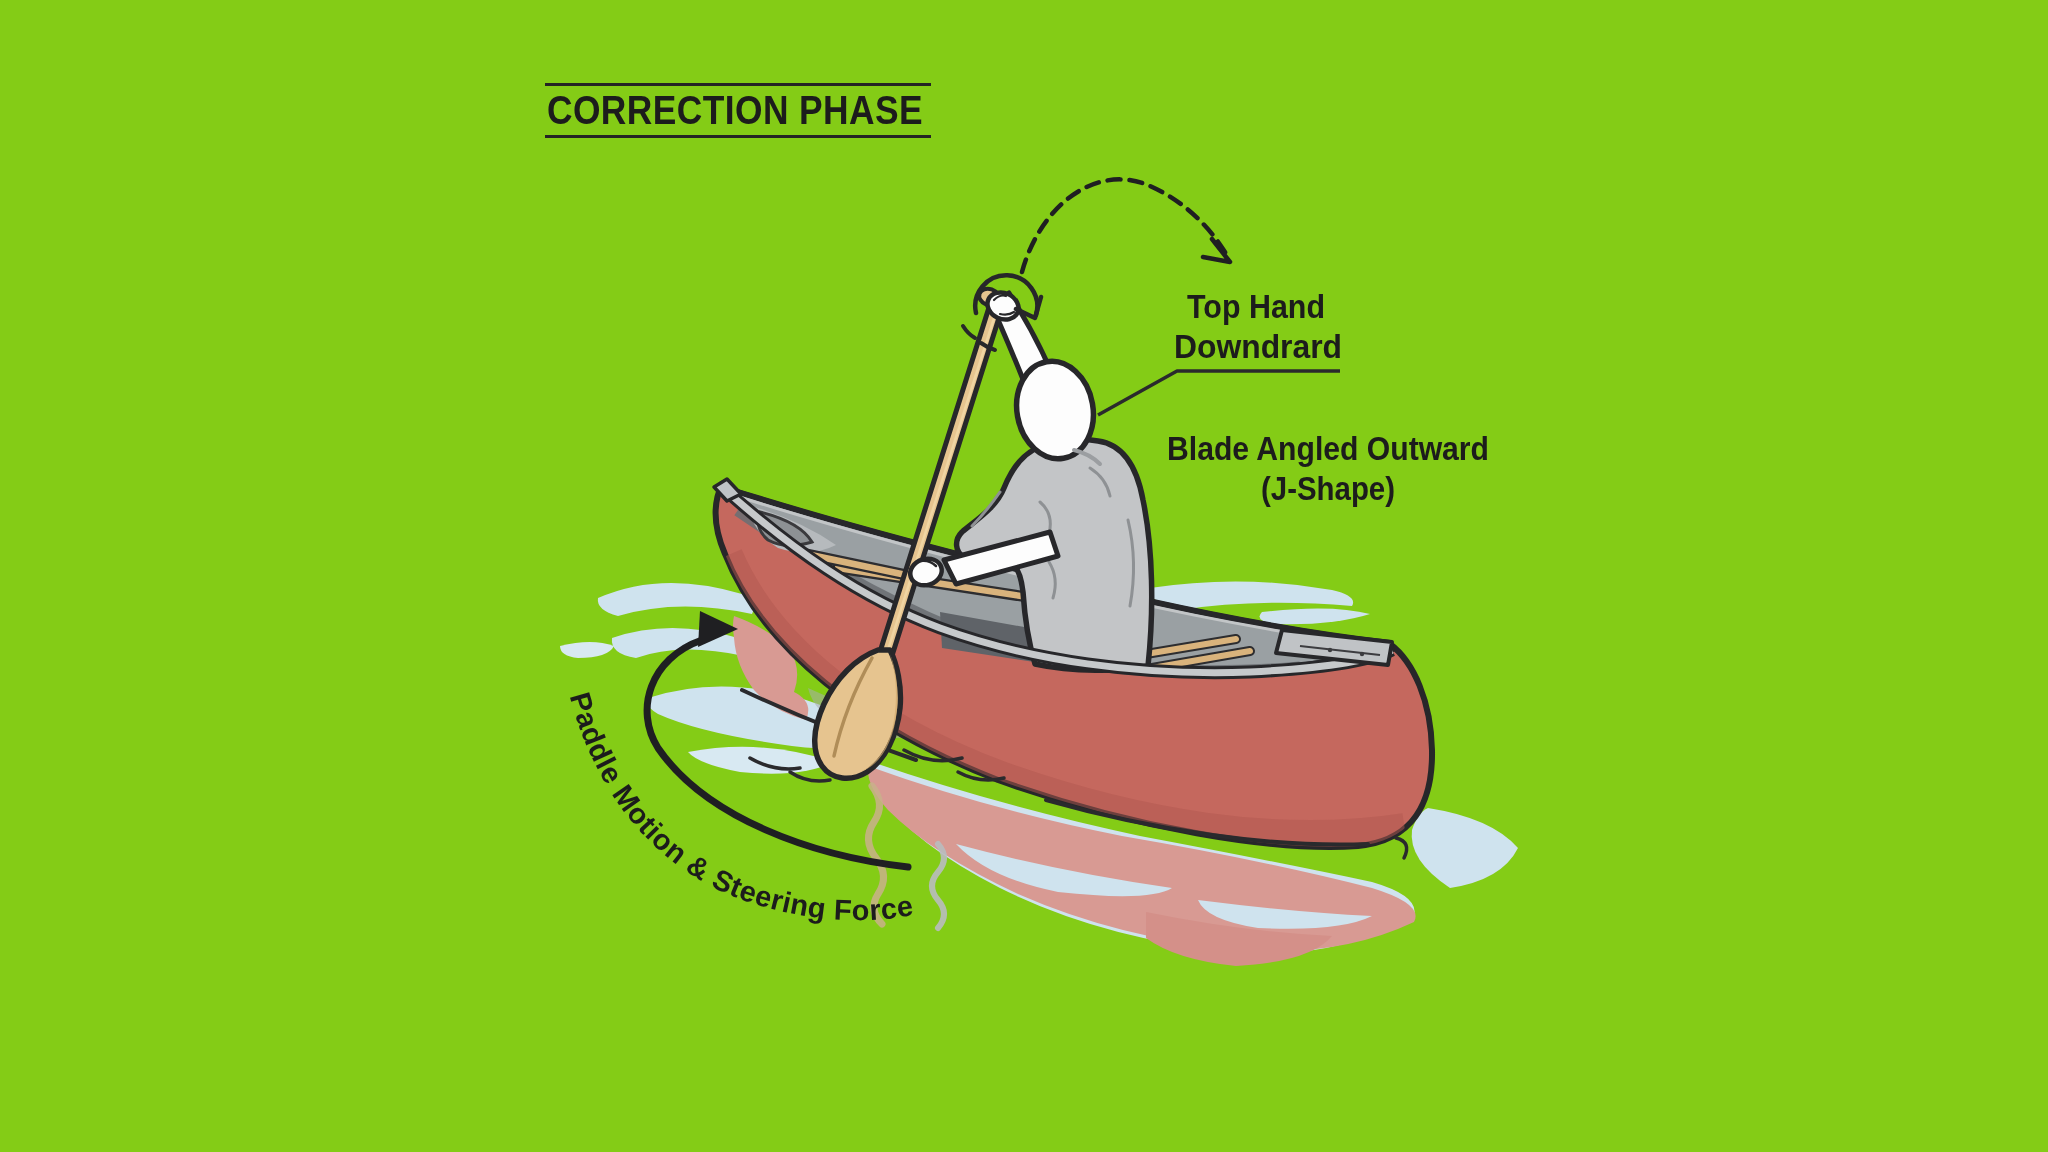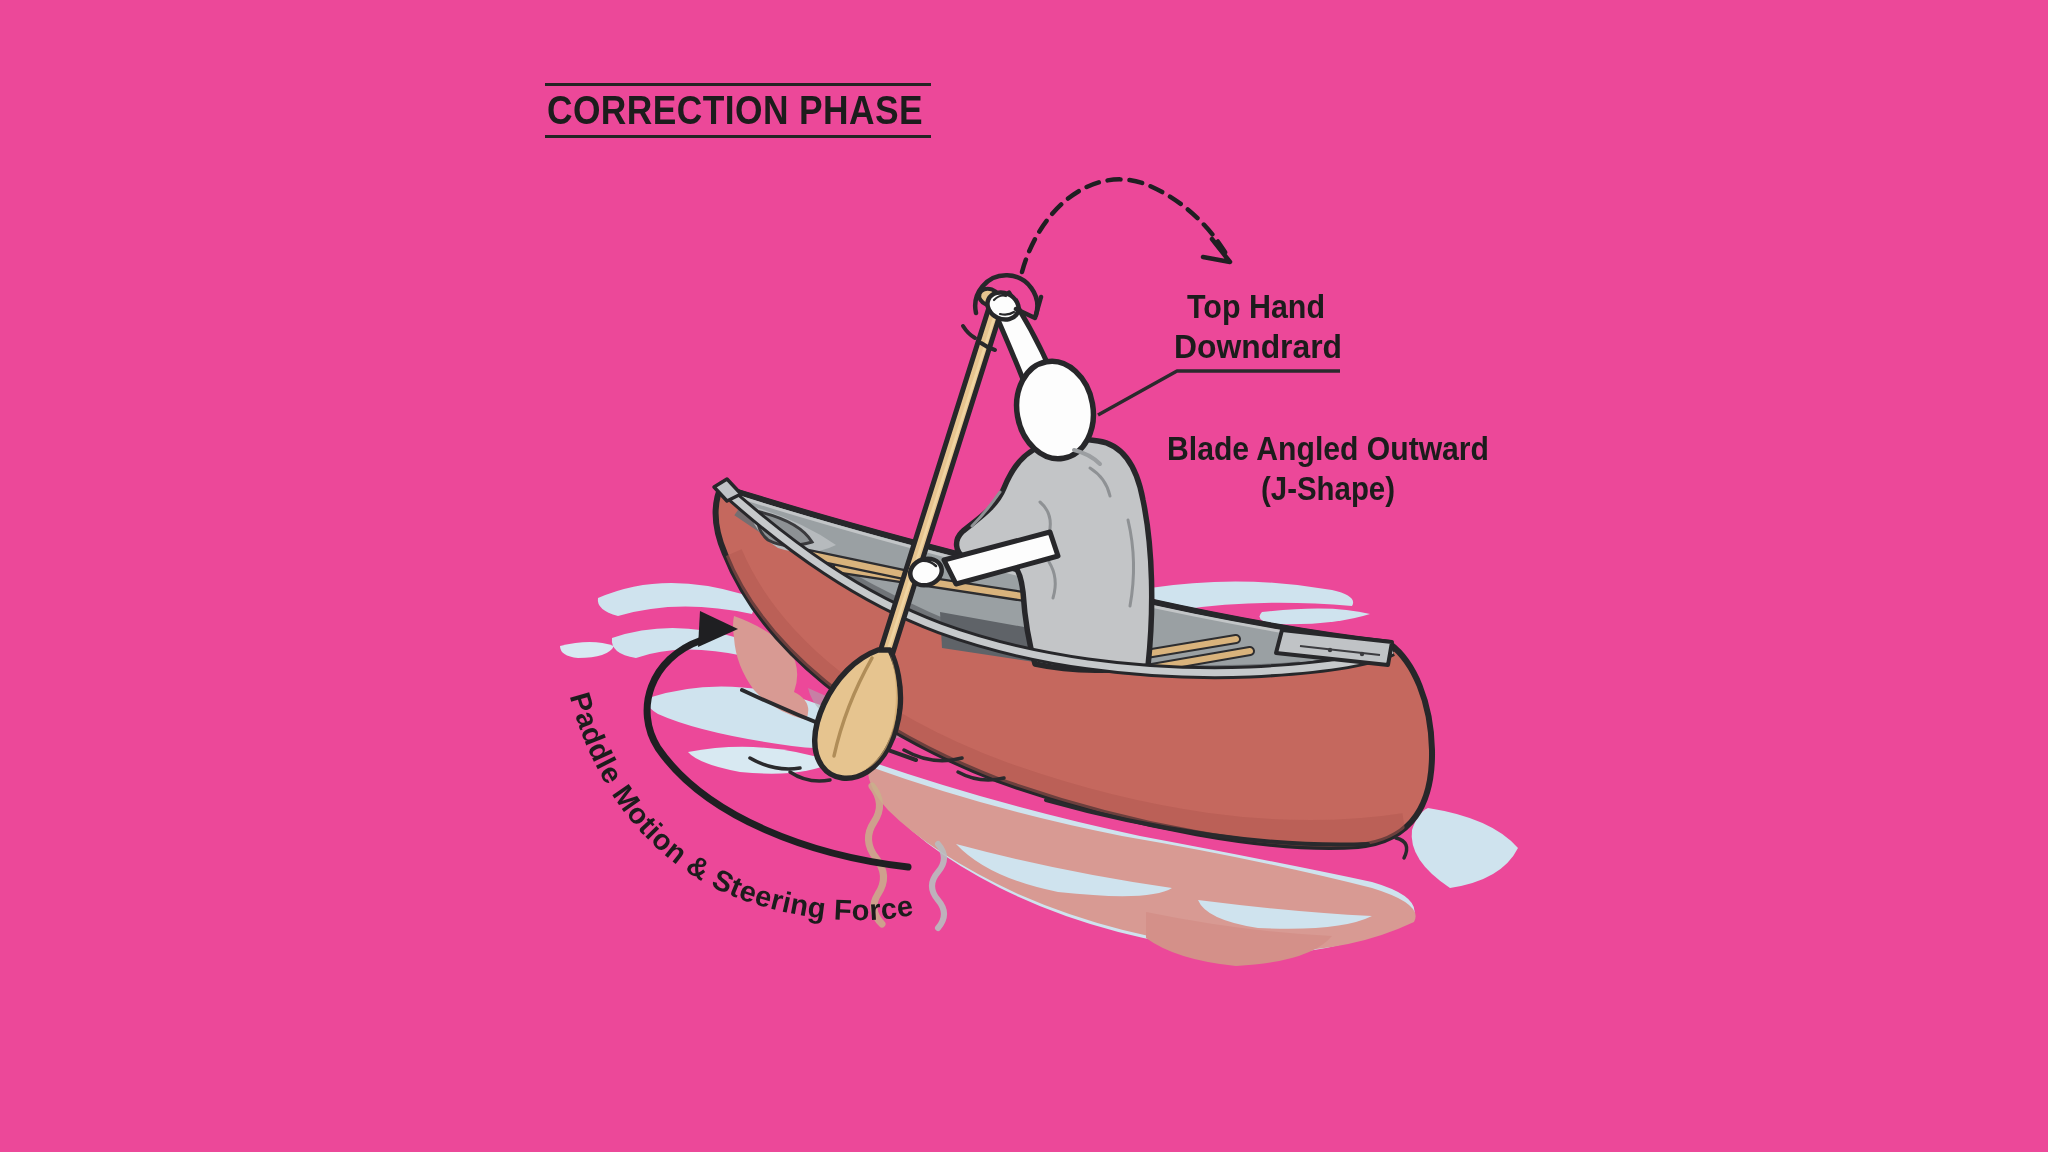--- a/index.html
+++ b/index.html
@@ -1,16 +1,16 @@
 <!DOCTYPE html>
 <html><head>
 <meta charset="utf-8">
 <style>
   html,body{margin:0;padding:0;background:#ffffff;}
-  .stage{position:relative;width:2048px;height:1152px;background:#ec4899;overflow:hidden;
+  .stage{position:relative;width:2048px;height:1152px;background:#84cc16;overflow:hidden;
          font-family:"Liberation Sans", sans-serif;}
   svg{display:block;}
   text{font-family:"Liberation Sans", sans-serif;fill:#1c1c1c;}
   .title-text{font-size:41px;font-weight:bold;letter-spacing:0.5px;}
   .label-text{font-size:33px;font-weight:bold;}
   .label-text2{font-size:34px;font-weight:bold;}
   .curve-text{font-size:29px;font-weight:bold;letter-spacing:0.5px;}
 </style>
 </head>
 <body>

